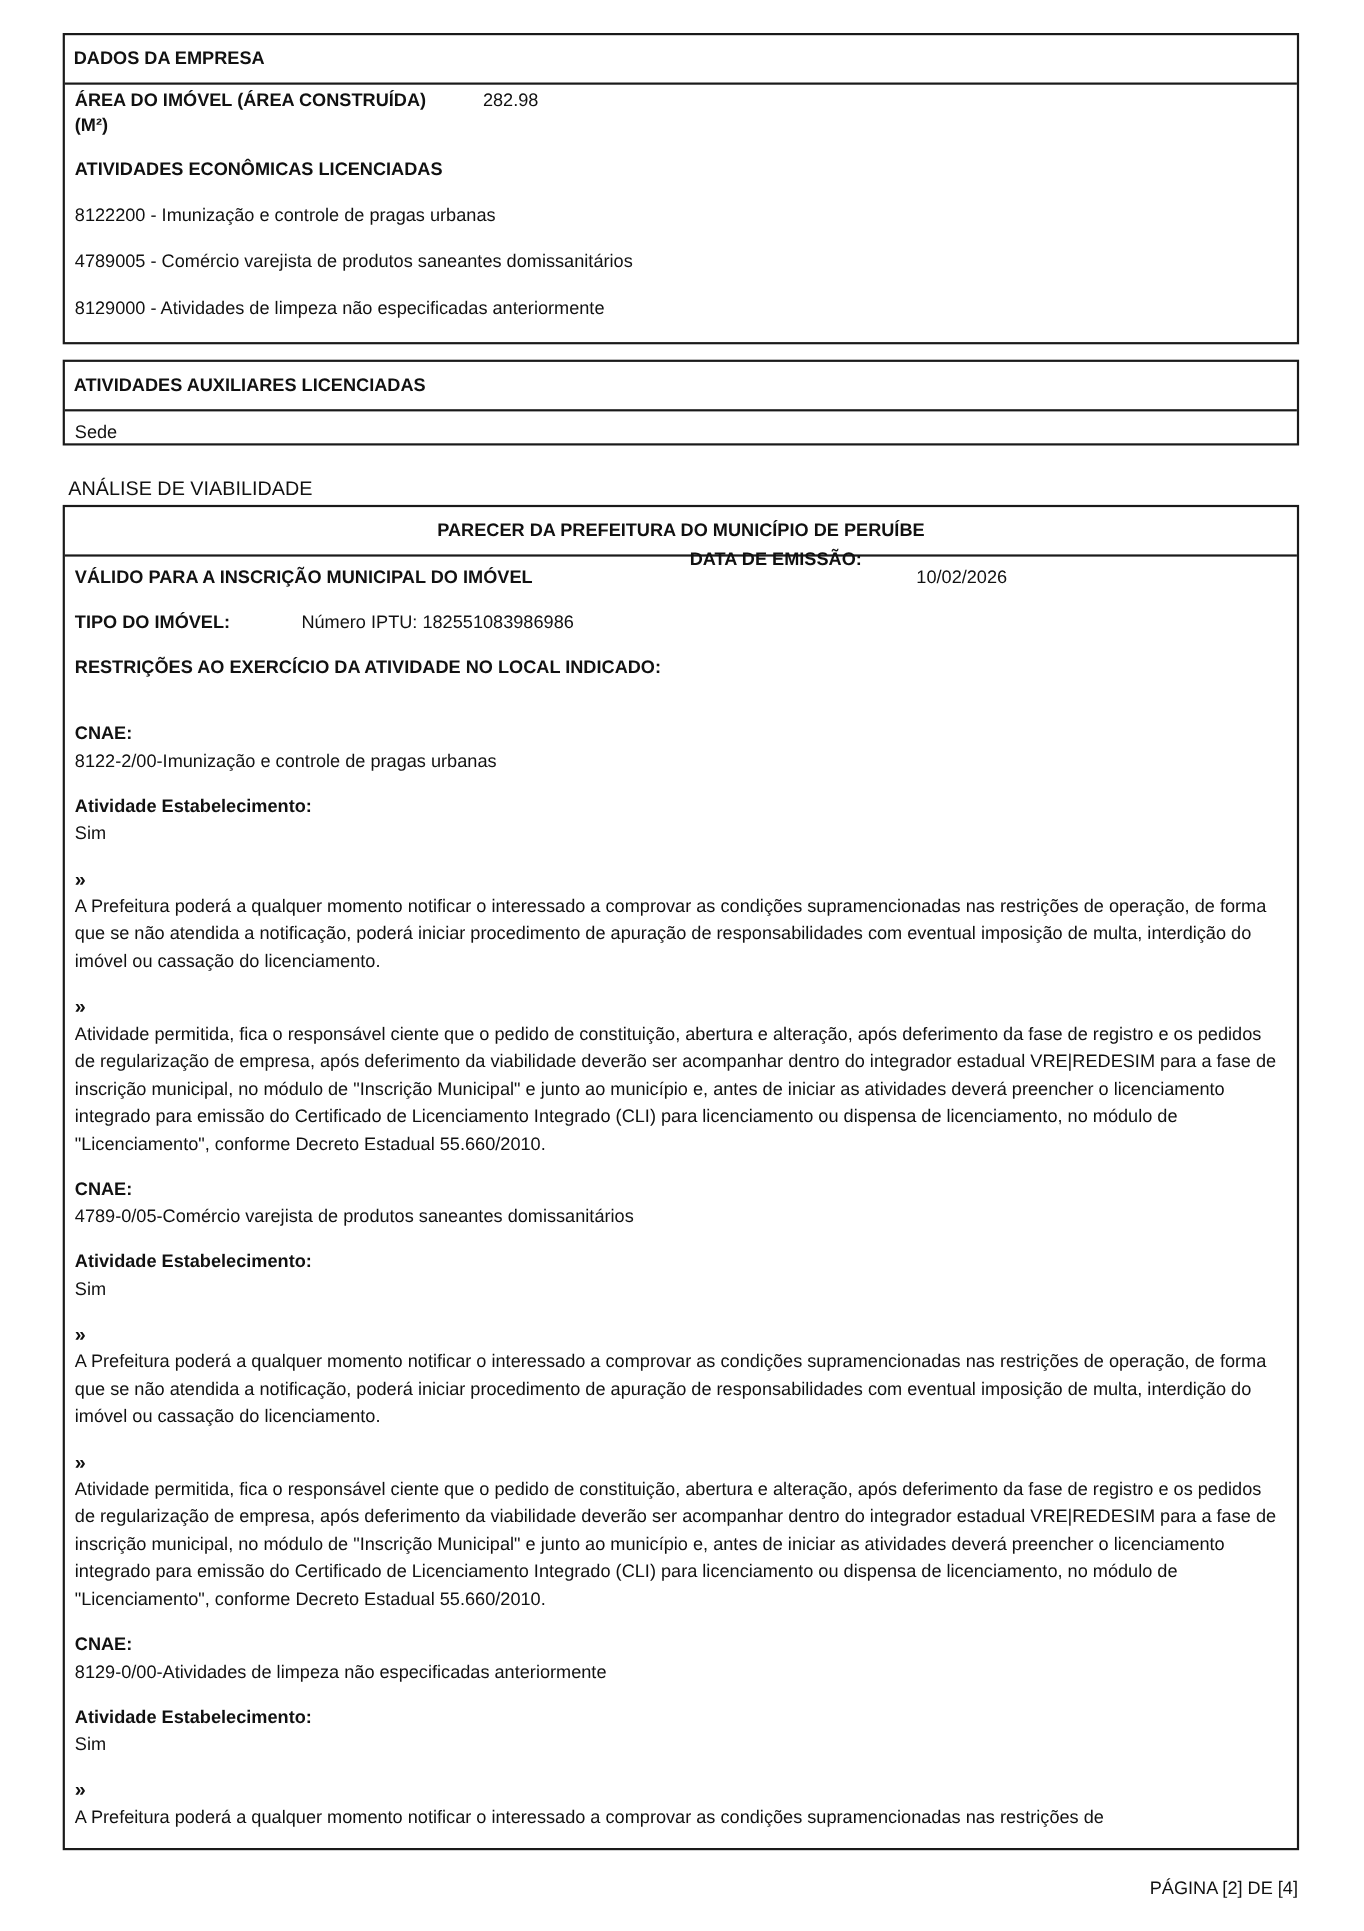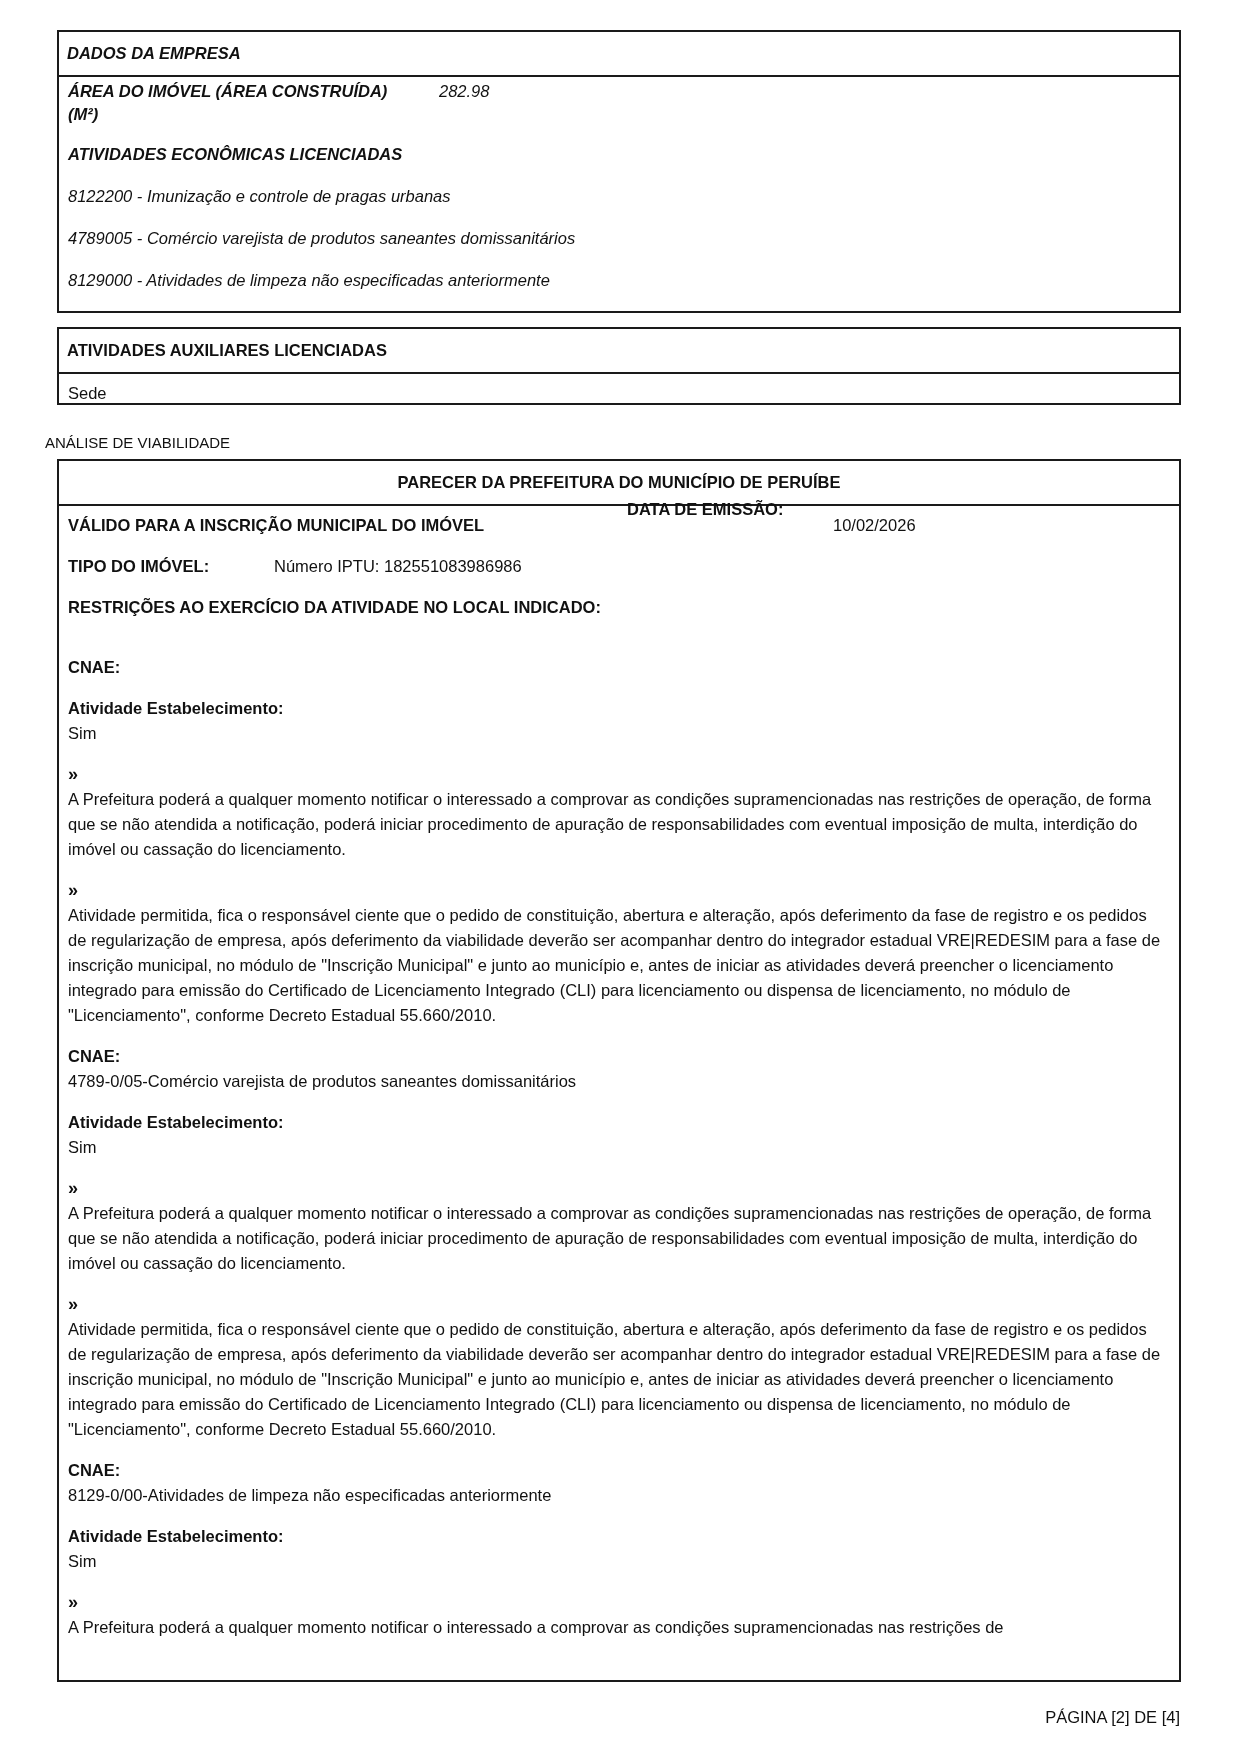--- a/index.html
+++ b/index.html
@@ -3,27 +3,27 @@
 <meta charset="utf-8">
 <style>
   html, body { margin:0; padding:0; background:#ffffff; }
   body { width:1240px; height:1755px; position:relative; overflow:hidden;
          font-family:"Liberation Sans", sans-serif; color:#111; font-size:16.5px; }
   .box { position:absolute; left:57px; width:1124px; border:2px solid #1a1a1a; box-sizing:border-box; }
   .hdr { border-bottom:2px solid #1a1a1a; padding:0 8px; font-weight:bold; display:flex; align-items:center; }
   .b { font-weight:bold; }
   .row { position:absolute; left:9px; white-space:nowrap; }
   .abs { position:absolute; white-space:nowrap; }
-  #box1 { top:30px; height:283px;font-style:italic; }
+  #box1 { top:30px; height:283px; }
   #box1 .hdr { height:43px; }
   #box2 { top:327px; height:78px; }
   #box2 .hdr { height:43px; }
   #box3 { top:459px; height:1223px; }
   #box3 .hdr { height:43px; justify-content:center; }
-  .analise { position:absolute; left:45px; top:434px; font-size:15px; }
+  .analise { position:absolute; left:62px; top:434px; font-size:18px; }
   .footer { position:absolute; right:60px; top:1708px; font-size:16.5px; }
   .content { position:absolute; left:9px; right:10px; line-height:25px; }
   .block { margin:0; }
   .raquo { font-weight:bold; font-size:18px; line-height:25px; }
   p { margin:0; }
 </style>
 </head>
 <body>
 
 <div id="box1" class="box">
@@ -53,20 +53,21 @@
 
   <div class="row b" style="top:96px;">TIPO DO IMÓVEL:</div>
   <div class="abs" style="left:215px; top:96px;">Número IPTU: 182551083986986</div>
 
   <div class="row b" style="top:137px;">RESTRIÇÕES AO EXERCÍCIO DA ATIVIDADE NO LOCAL INDICADO:</div>
 
   <div class="content" style="top:194px;">
 
     <div class="block">
       <p class="b">CNAE:</p>
+      <p>8122-2/00-Imunização e controle de pragas urbanas</p>
       <p class="b" style="margin-top:16px;">Atividade Estabelecimento:</p>
       <p>Sim</p>
       <p class="raquo" style="margin-top:16px;">»</p>
       <p>A Prefeitura poderá a qualquer momento notificar o interessado a comprovar as condições supramencionadas nas restrições de operação, de forma que se não atendida a notificação, poderá iniciar procedimento de apuração de responsabilidades com eventual imposição de multa, interdição do imóvel ou cassação do licenciamento.</p>
       <p class="raquo" style="margin-top:16px;">»</p>
       <p>Atividade permitida, fica o responsável ciente que o pedido de constituição, abertura e alteração, após deferimento da fase de registro e os pedidos de regularização de empresa, após deferimento da viabilidade deverão ser acompanhar dentro do integrador estadual VRE|REDESIM para a fase de inscrição municipal, no módulo de "Inscrição Municipal" e junto ao município e, antes de iniciar as atividades deverá preencher o licenciamento integrado para emissão do Certificado de Licenciamento Integrado (CLI) para licenciamento ou dispensa de licenciamento, no módulo de "Licenciamento", conforme Decreto Estadual 55.660/2010.</p>
     </div>
 
     <div class="block" style="margin-top:16px;">
       <p class="b">CNAE:</p>

